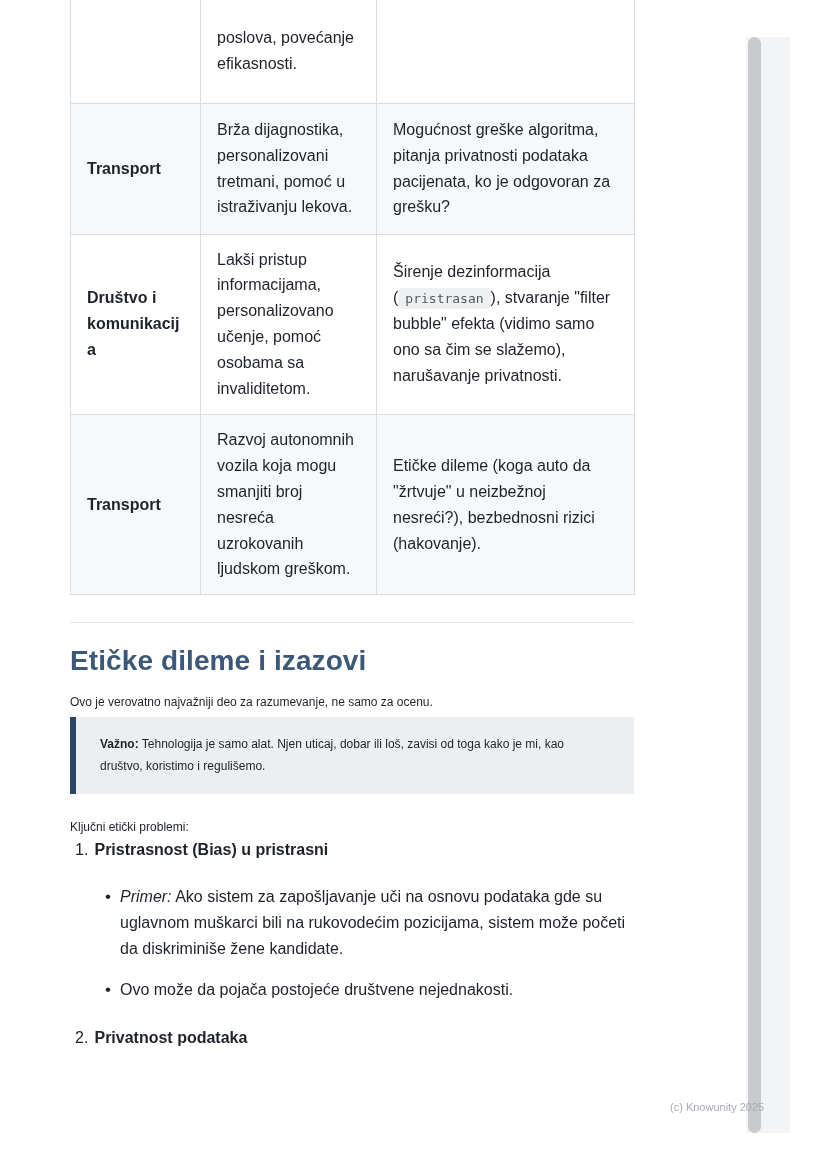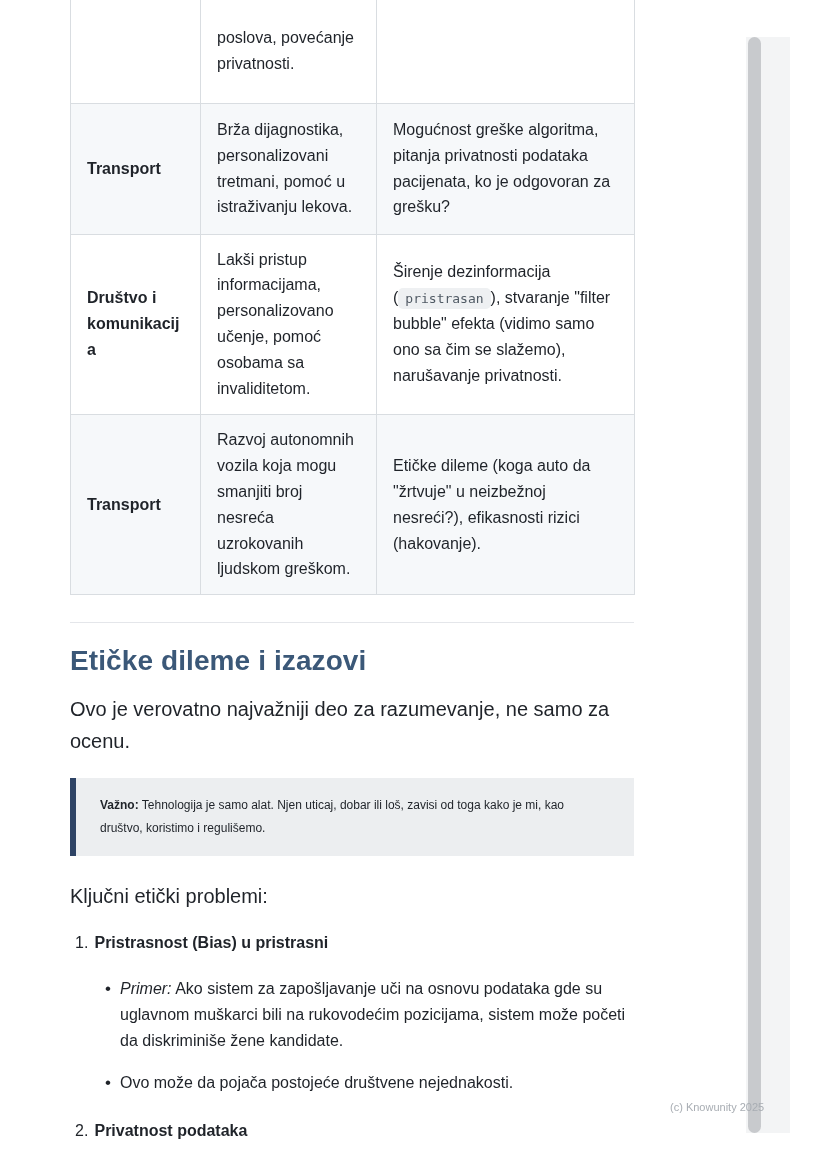--- a/index.html
+++ b/index.html
@@ -35,31 +35,31 @@
   }
 
   
   hr.divider { border:none; border-top:1px solid var(--divider,#e4e6ea); margin-top:27px; }
   h2.section-heading {
     margin:22px 0 16px 0;
     font-size:28px; font-weight:700;
     color:var(--heading,#3b5878);
     letter-spacing:0.1px;
   }
-  p.intro { font-size:20px; line-height:1.6; margin-bottom:21px; }
+  p.intro { font-size:12px; line-height:1.6; margin-bottom:4px; }
 
   .callout {
     background:var(--callout_bg,#eceef0);
     border-left:6px solid var(--callout_border,#2e4365);
     padding:16px 24px 17px 24px;
     margin-bottom:24px;
   }
   .callout p { font-size:12px; line-height:1.85; }
 
-  p.list-intro { font-size:20px; line-height:1.6; margin-bottom:18px; }
+  p.list-intro { font-size:12px; line-height:1.6; }
 
   .olist { font-size:16px; }
   .oitem + .oitem { margin-top:22px; }
   .orow { line-height:1.6; }
   .onum { display:inline-block; min-width:20px; padding-left:5px; }
   .otitle { font-weight:700; }
   ul.bullets { list-style:none; margin-top:21px; }
   ul.bullets li { position:relative; padding-left:50px; line-height:1.62; }
   ul.bullets li + li { margin-top:16px; }
   ul.bullets li::before {
@@ -93,37 +93,37 @@
 </head>
 <body>
 
 <div class="page">
   <div class="content">
 
     <table class="matrix">
       <tbody>
         <tr class="r0">
           <td class="cat"></td>
-          <td class="benefits">poslova, povećanje privatnosti.</td>
+          <td class="benefits">poslova, povećanje efikasnosti.</td>
           <td class="risks"></td>
         </tr>
         <tr class="r1 alt">
           <td class="cat">Transport</td>
           <td class="benefits">Brža dijagnostika, personalizovani tretmani, pomoć u istraživanju lekova.</td>
           <td class="risks">Mogućnost greške algoritma, pitanja privatnosti podataka pacijenata, ko je odgovoran za grešku?</td>
         </tr>
         <tr class="r2">
           <td class="cat">Društvo i komunikacija</td>
           <td class="benefits">Lakši pristup informacijama, personalizovano učenje, pomoć osobama sa invaliditetom.</td>
           <td class="risks"><span>Širenje dezinformacija (</span><code class="chip">pristrasan</code><span>), stvaranje "filter bubble" efekta (vidimo samo ono sa čim se slažemo), narušavanje privatnosti.</span></td>
         </tr>
         <tr class="r3 alt">
           <td class="cat">Transport</td>
           <td class="benefits">Razvoj autonomnih vozila koja mogu smanjiti broj nesreća uzrokovanih ljudskom greškom.</td>
-          <td class="risks">Etičke dileme (koga auto da "žrtvuje" u neizbežnoj nesreći?), efikasnosti rizici (hakovanje).</td>
+          <td class="risks">Etičke dileme (koga auto da "žrtvuje" u neizbežnoj nesreći?), bezbednosni rizici (hakovanje).</td>
         </tr>
       </tbody>
     </table>
 
     <hr class="divider">
 
     <h2 class="section-heading">Etičke dileme i izazovi</h2>
 
     <p class="intro">Ovo je verovatno najvažniji deo za razumevanje, ne samo za ocenu.</p>
 

